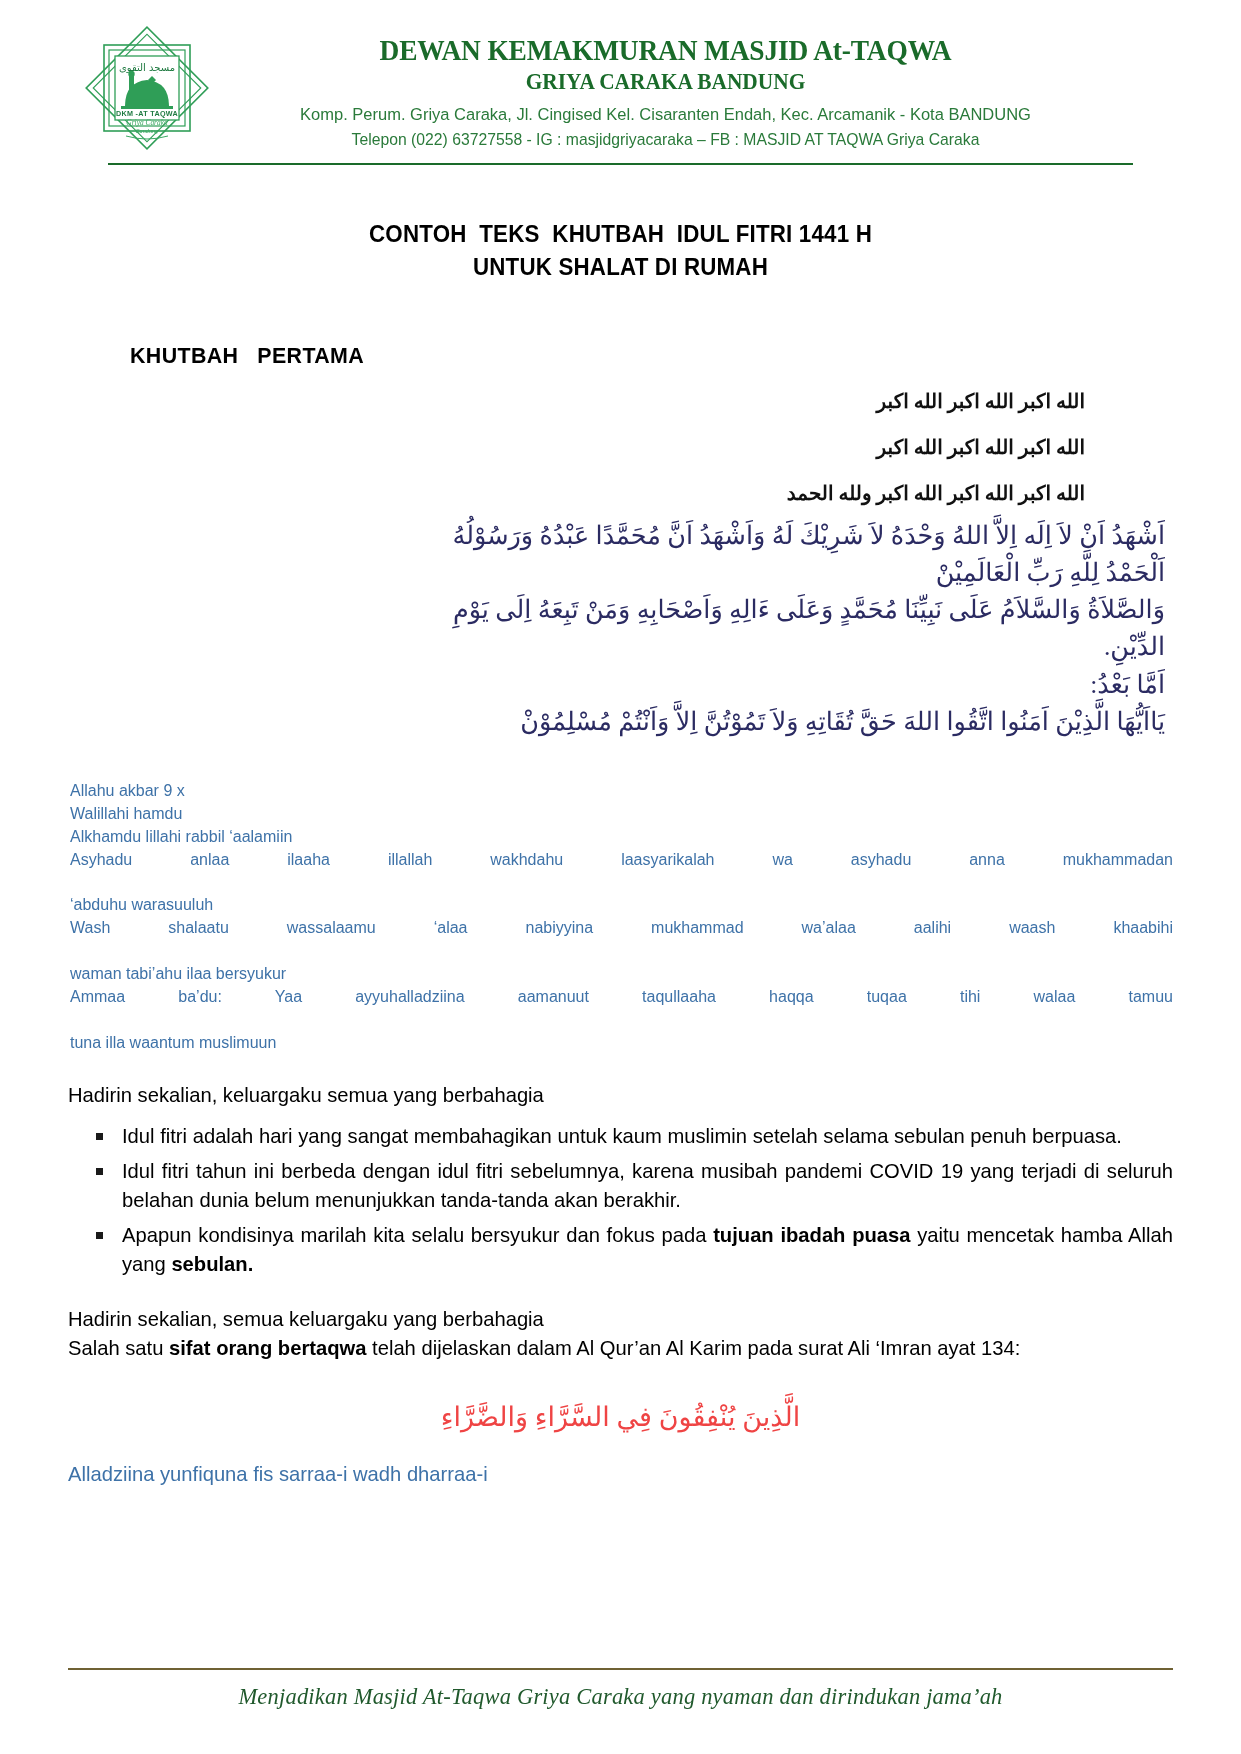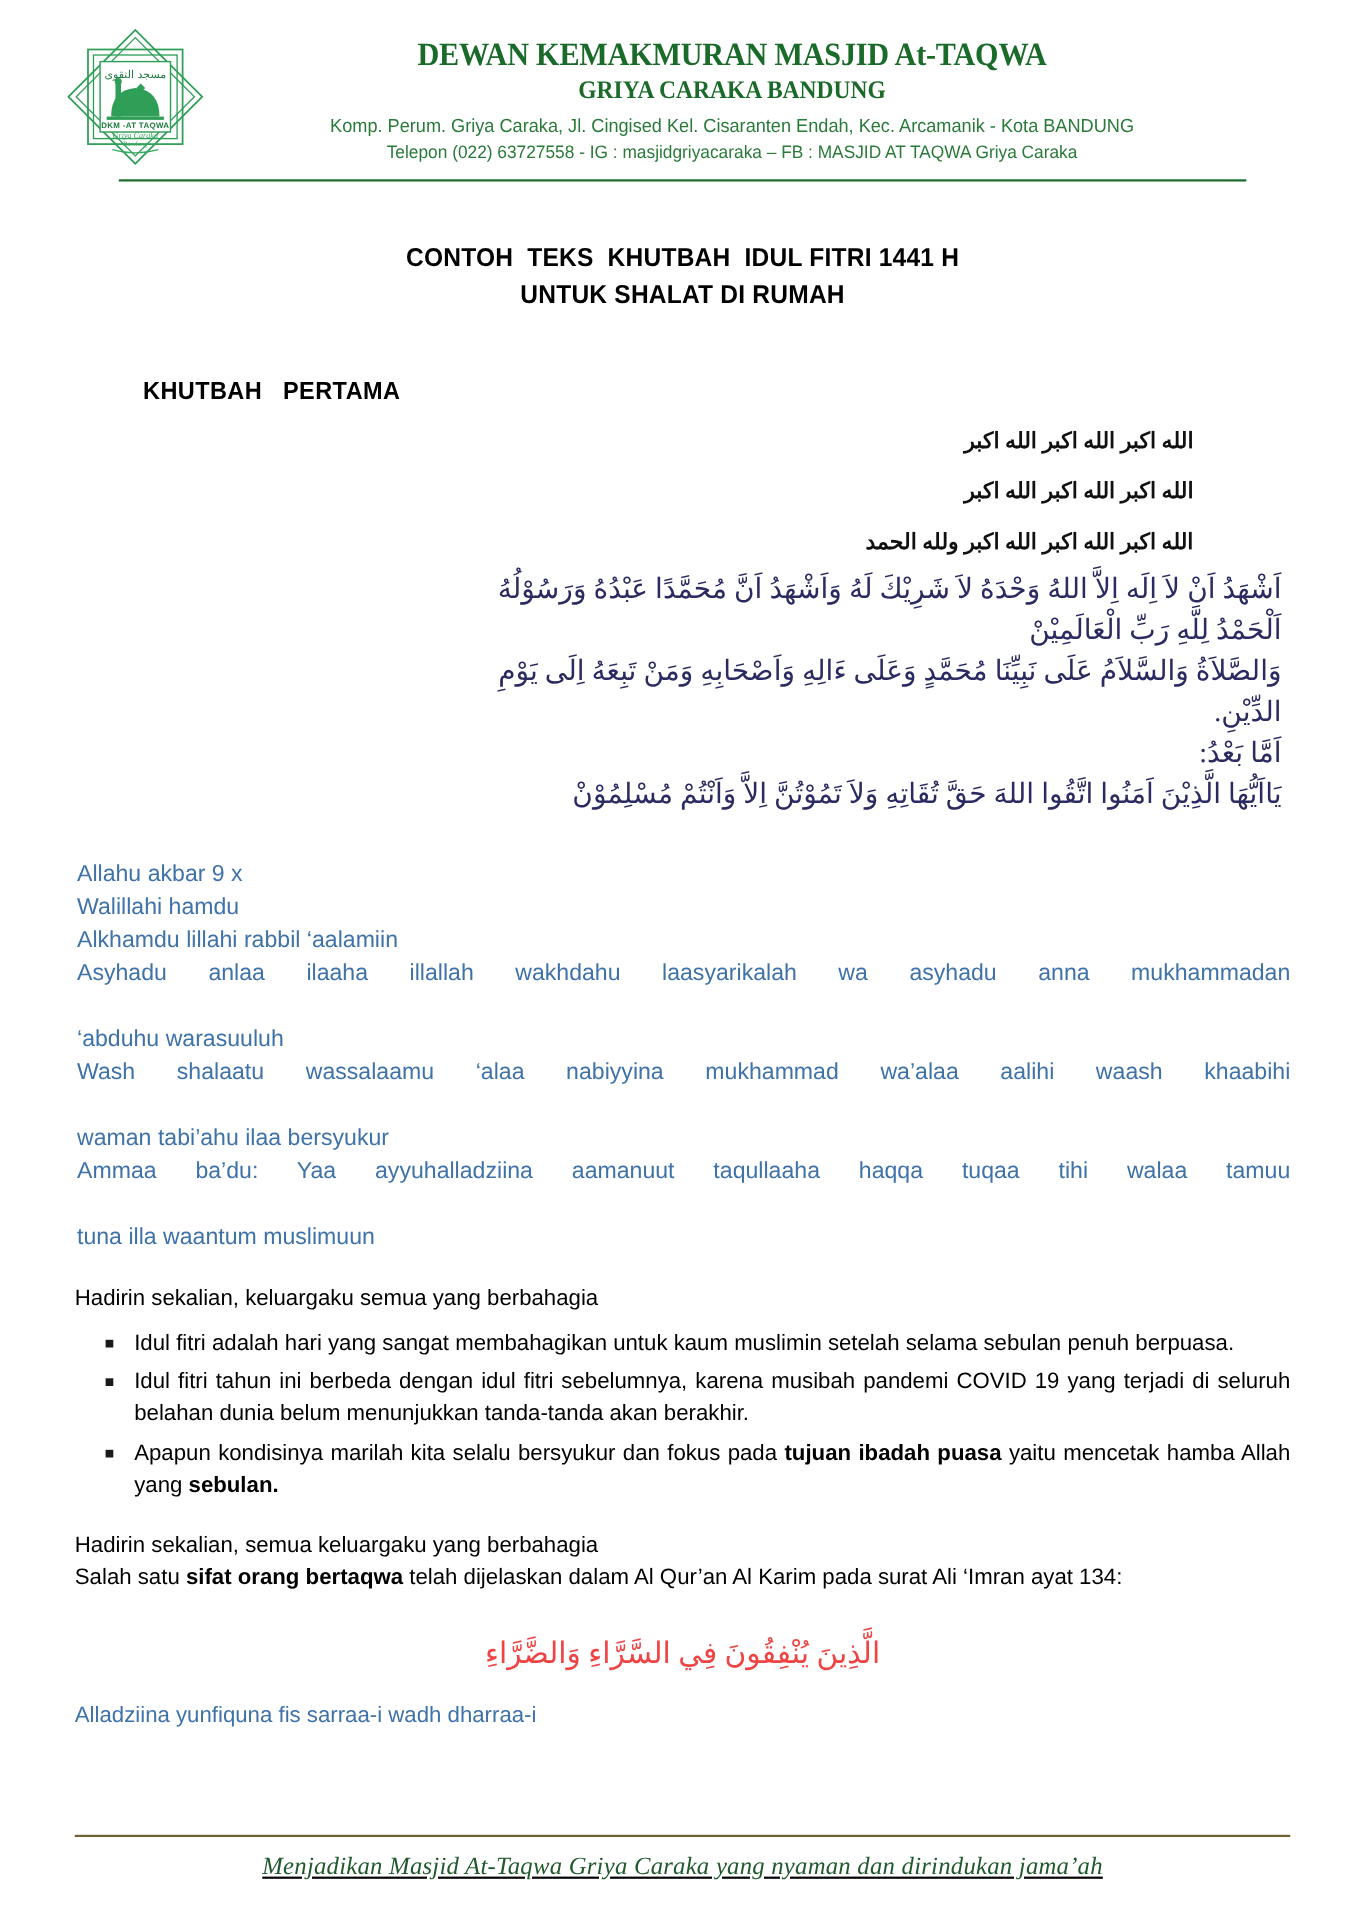--- a/index.html
+++ b/index.html
@@ -21,21 +21,21 @@
   }
 
   
   .letterhead {
     position: relative;
     padding: 14px 40px 0 40px;
     height: 172px;
   }
   .logo-wrap {
     position: absolute;
-    left: 60px;
+    left: 84px;
     top: 18px;
     width: 126px;
     height: 140px;
   }
   .logo-svg { display: block; width: 126px; height: 140px; }
 
   .head-text {
     text-align: center;
     padding-left: 90px;
     padding-top: 20px;
@@ -126,21 +126,21 @@
     color: #2b2b62;
     line-height: 1.46;
     margin-right: 8px;
     margin-top: 14px;
   }
   .arabic-main .ln { display: block; }
 
   
   .translit {
     color: #3e72a8;
-    font-size: 21px;
+    font-size: 16px;
     line-height: 1.43;
     margin-top: 40px;
     margin-left: 2px;
     text-align: justify;
     text-justify: inter-word;
   }
   .translit p { margin: 0; }
   .translit p.just { text-align: justify; }
   .translit p.just::after { content: ""; display: inline-block; width: 100%; }
 
@@ -195,21 +195,20 @@
   }
 
   
   .footer {
     position: absolute;
     left: 0;
     right: 0;
     bottom: 0;
     height: 86px;
     padding: 0 62px;
-    text-decoration: underline;
   }
   .footer-rule {
     border-top: 2px solid #6f6134;
     margin: 0 6px;
   }
   .footer-text {
     text-align: center;
     font-family: "Liberation Serif", serif;
     font-style: italic;
     font-size: 22.5px;

